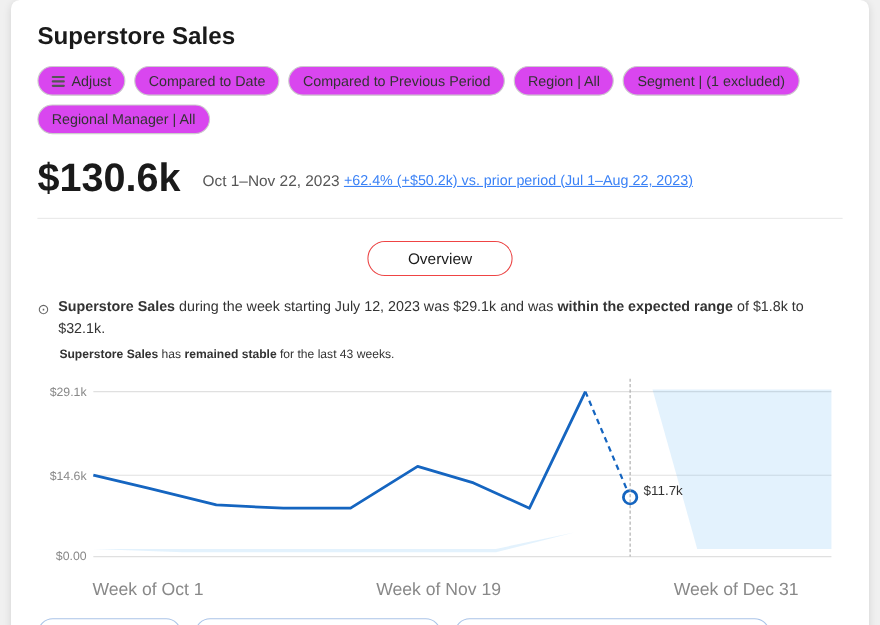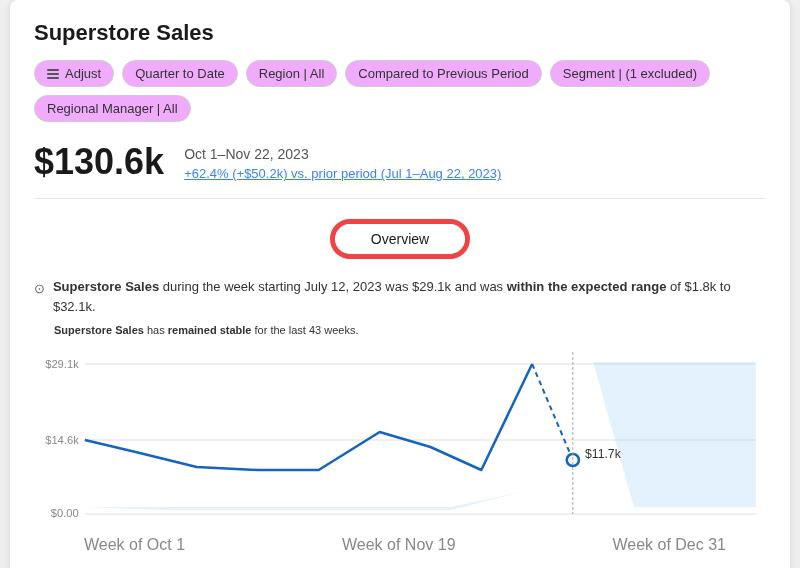--- a/index.html
+++ b/index.html
@@ -32,21 +32,21 @@
       flex-wrap: wrap;
       margin-bottom: 20px;
     }
     .toolbar-btn {
       display: flex;
       align-items: center;
       gap: 6px;
       padding: 5px 12px;
       border: 1px solid #ccc;
       border-radius: 16px;
-      background: #f0abfc;
+      background: #d946ef;
       font-size: 13px;
       color: #333;
       cursor: pointer;
       white-space: nowrap;
     }
     .grid-icon {
       display: inline-flex;
       flex-direction: column;
       gap: 2px;
       width: 12px;
@@ -66,42 +66,41 @@
       border-bottom: 1px solid #e8e8e8;
     }
     .metric-value {
       font-size: 36px;
       font-weight: 700;
       color: #1a1a1a;
       line-height: 1.1;
     }
     .metric-detail {
       display: flex;
-      flex-direction: column;
       gap: 4px;
       padding-top: 4px;
     }
     .metric-period {
       font-size: 14px;
       color: #555;
       font-weight: 500;
     }
     .metric-change {
       font-size: 13px;
       color: #3b82f6;
       text-decoration: underline;
     }
     .tabs-container {
       display: flex;
       justify-content: center;
       margin-bottom: 18px;
     }
     .tabs {
       display: flex;
-      border: 5px solid #ef4444;
+      border: 1px solid #ef4444;
       border-radius: 20px;
       overflow: hidden;
       background: #f7f7f7;
     }
     .tab {
       padding: 7px 36px;
       font-size: 14px;
       cursor: pointer;
       color: #555;
       border-radius: 20px;
@@ -184,27 +183,27 @@
   <div class="toolbar">
     <button class="toolbar-btn">
       <span class="grid-icon">
         <span></span>
           <span></span>
           <span></span>
       </span>
       <span>Adjust</span>
     </button>
     <button class="toolbar-btn">
-      <span>Quarter to Date</span>
+      <span>Compared to Date</span>
+    </button>
+    <button class="toolbar-btn">
+      <span>Compared to Previous Period</span>
     </button>
     <button class="toolbar-btn">
       <span>Region | All</span>
-    </button>
-    <button class="toolbar-btn">
-      <span>Compared to Previous Period</span>
     </button>
     <button class="toolbar-btn">
       <span>Segment | (1 excluded)</span>
     </button>
     <button class="toolbar-btn">
       <span>Regional Manager | All</span>
     </button>
   </div>
 
   <div class="metric-section">

